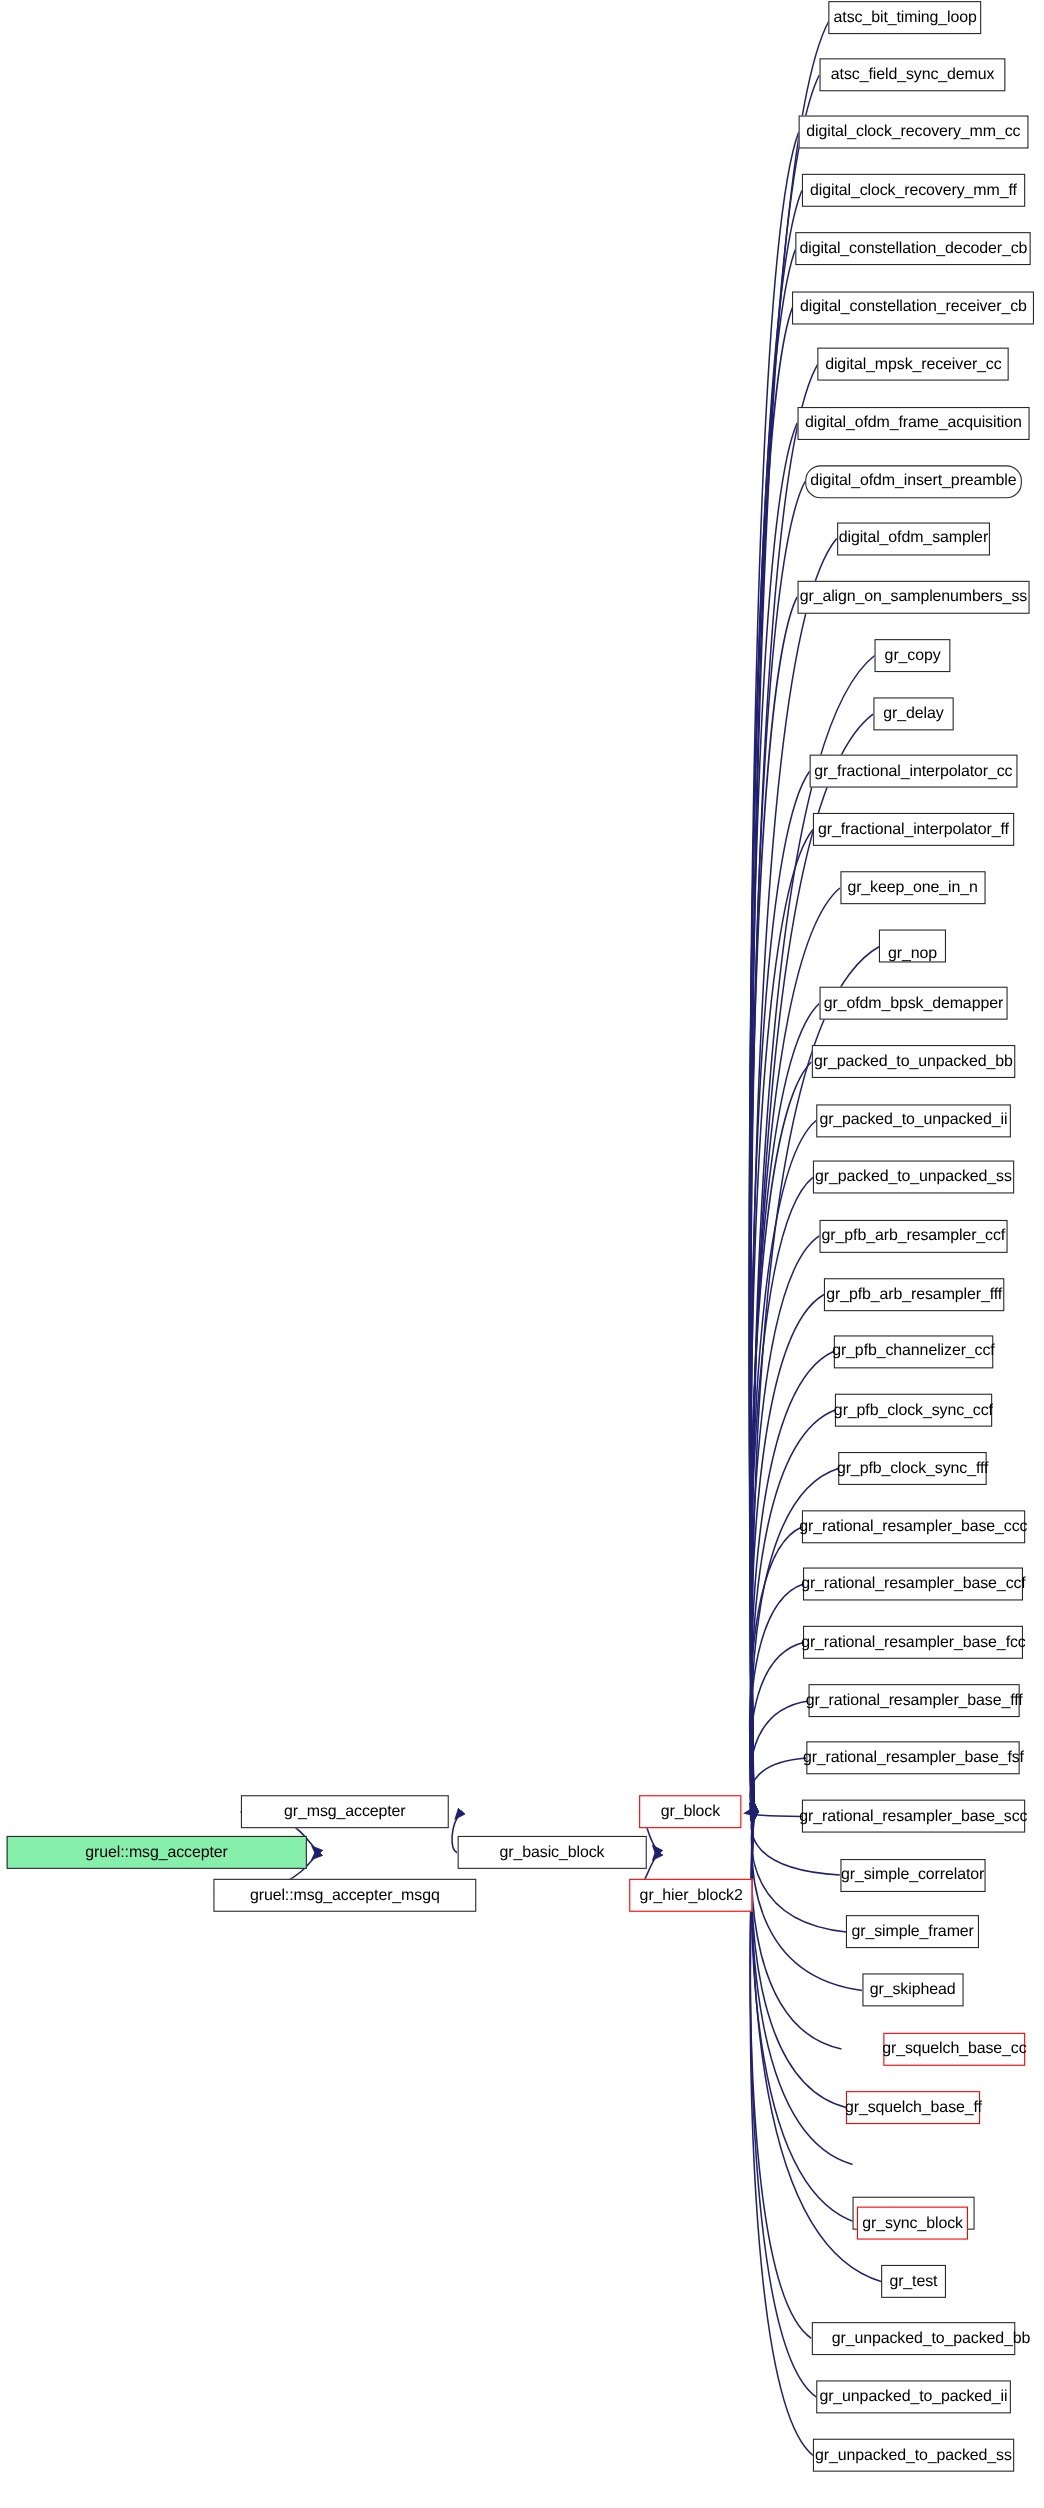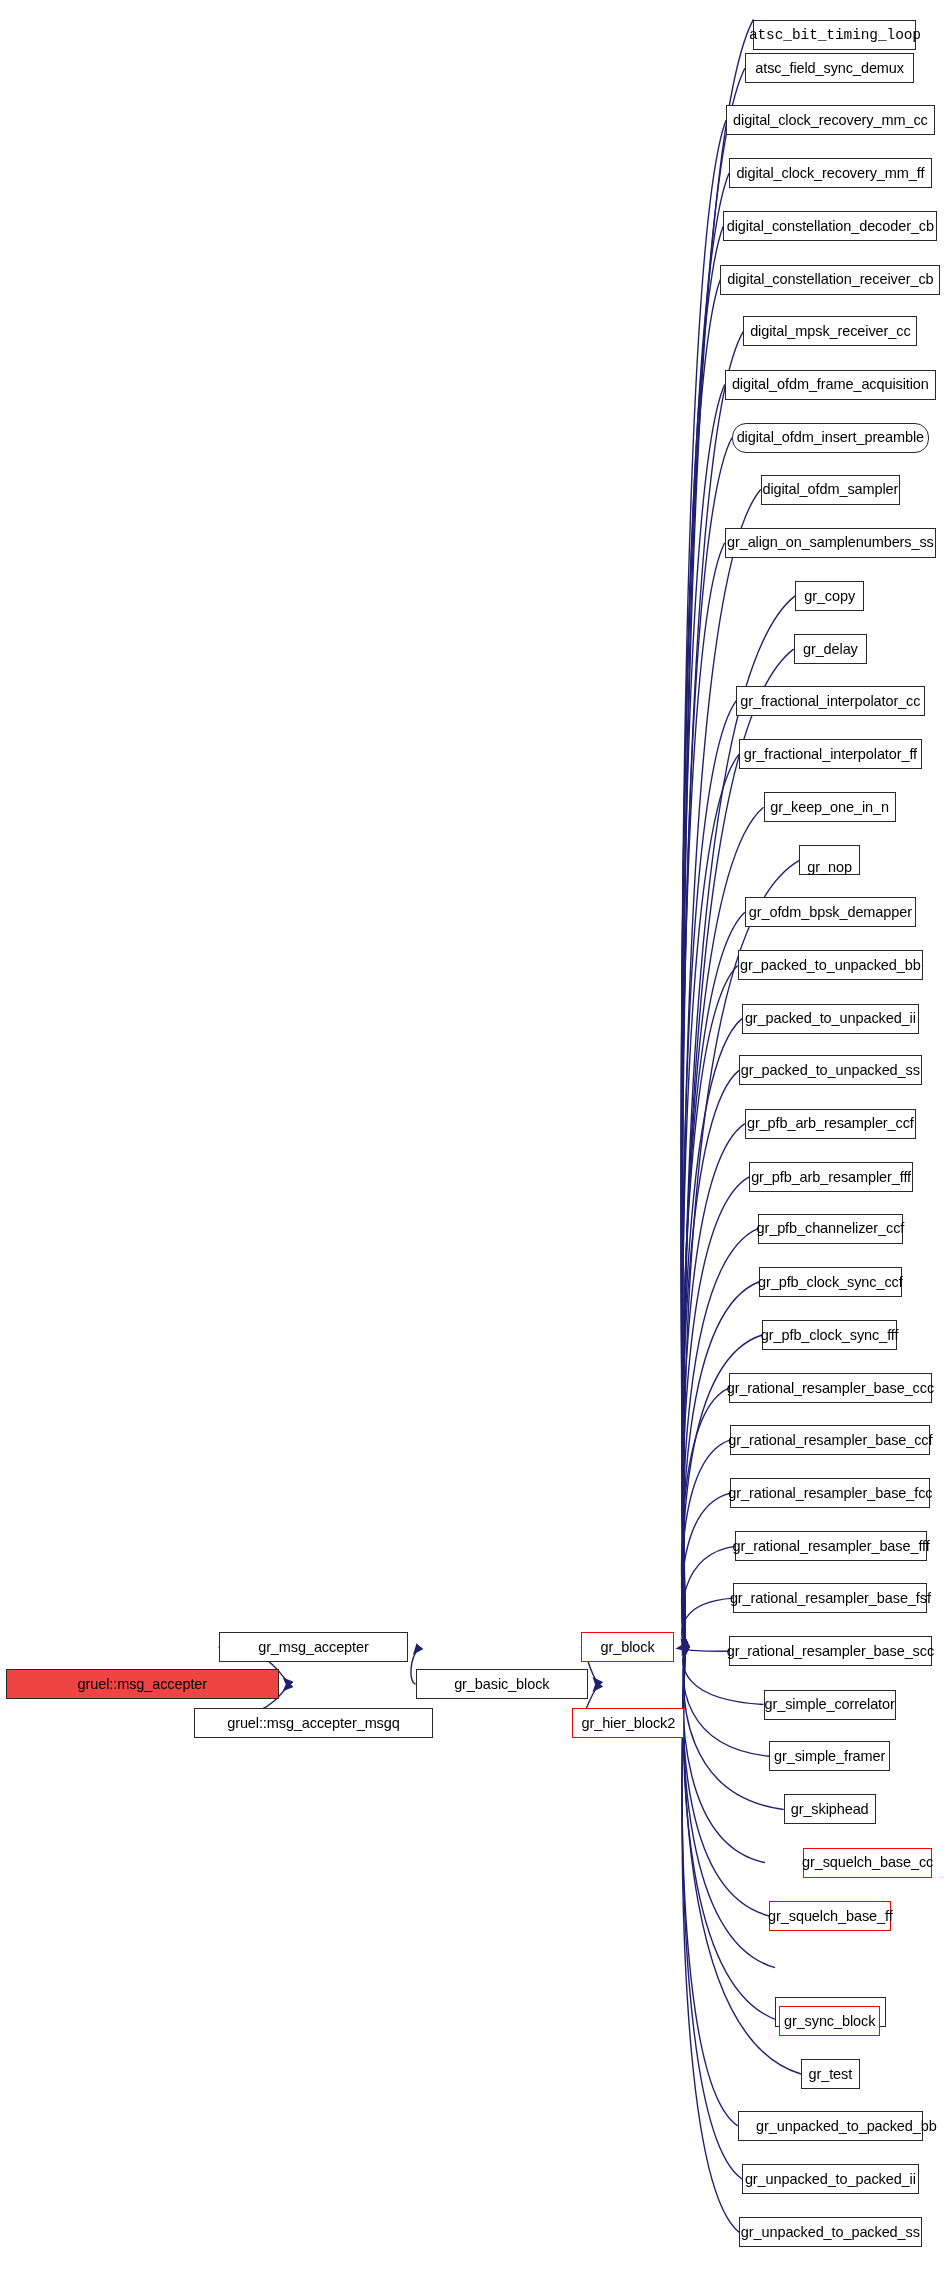--- a/index.html
+++ b/index.html
@@ -14,21 +14,21 @@
     font-size:14.5px;
     line-height:1;
     color:#000000;
     background:#ffffff;
     border:1px solid #000000;
     white-space:nowrap;
     letter-spacing:-0.1px;
   }
   .node.black{border-color:#282828;}
   .node.red{border-color:#ff0000;}
-  .node.root{background:#ef4444;border-color:#282828;}
+  .node.root{background:#86efac;border-color:#282828;}
   .node .lbl{display:block;}
 </style>
 </head>
 <body>
 
 <div id="canvas">
   <svg id="edges" viewBox="0 0 949 2280" preserveAspectRatio="none">
     <defs>
       <marker id="ah" markerWidth="11" markerHeight="9" refX="10" refY="4.5" orient="auto" markerUnits="userSpaceOnUse">
         <path d="M0,4.5 L11,0 L11,9 Z" fill="#202070"></path>
@@ -97,21 +97,21 @@
       </div>
       <div class="node black" style="left: 415.547px; top: 1669.38px; width: 172.545px;">
         <span class="lbl">gr_basic_block</span>
       </div>
       <div class="node red" style="left: 580.903px; top: 1631.99px; width: 93.4621px;">
         <span class="lbl">gr_block</span>
       </div>
       <div class="node red" style="left: 572.276px; top: 1708.2px; width: 112.155px; align-items: center;">
         <span class="lbl">gr_hier_block2</span>
       </div>
-      <div class="node black" style="left: 753.448px; top: 20px; width: 163px; font-family: Liberation Mono, monospace;">
+      <div class="node black" style="left: 753.448px; top: 1px; width: 139px;">
         <span class="lbl">atsc_bit_timing_loop</span>
       </div>
       <div class="node black" style="left: 744.821px; top: 53.2015px; width: 169.67px;">
         <span class="lbl">atsc_field_sync_demux</span>
       </div>
       <div class="node black" style="left: 726.129px; top: 104.965px; width: 208.492px;">
         <span class="lbl">digital_clock_recovery_mm_cc</span>
       </div>
       <div class="node black" style="left: 729.005px; top: 158.167px; width: 202.741px;">
         <span class="lbl">digital_clock_recovery_mm_ff</span>

